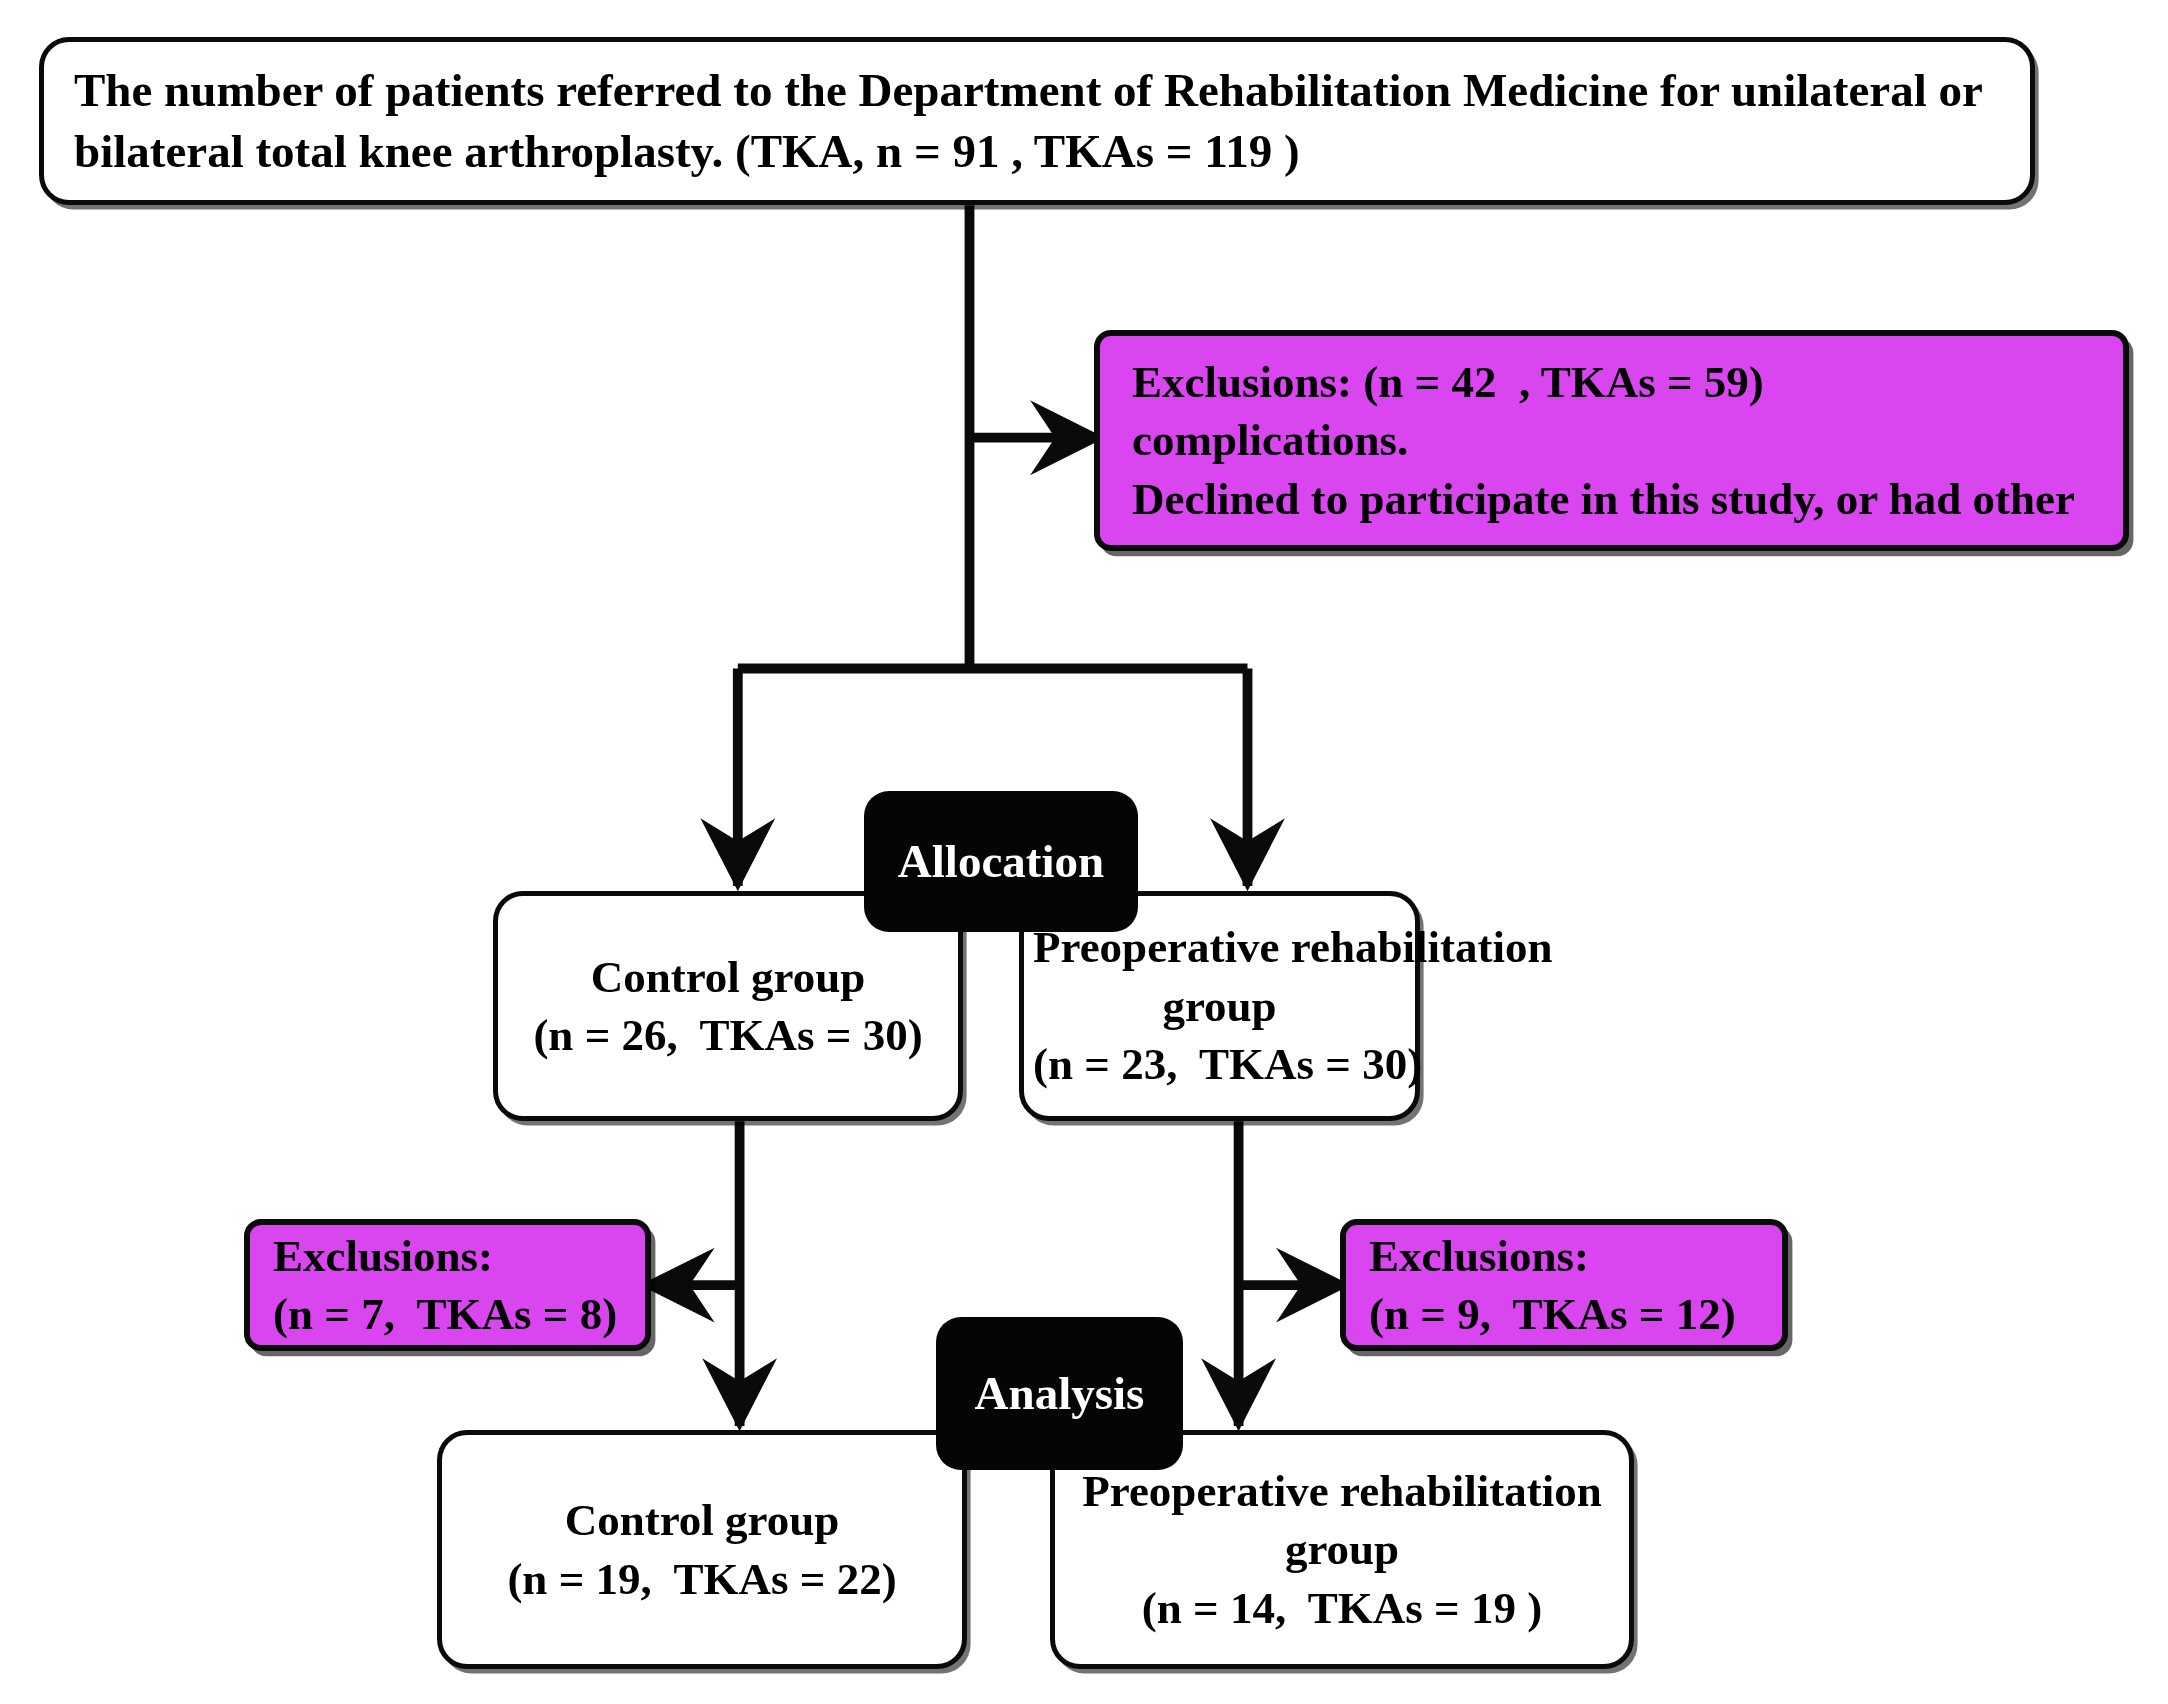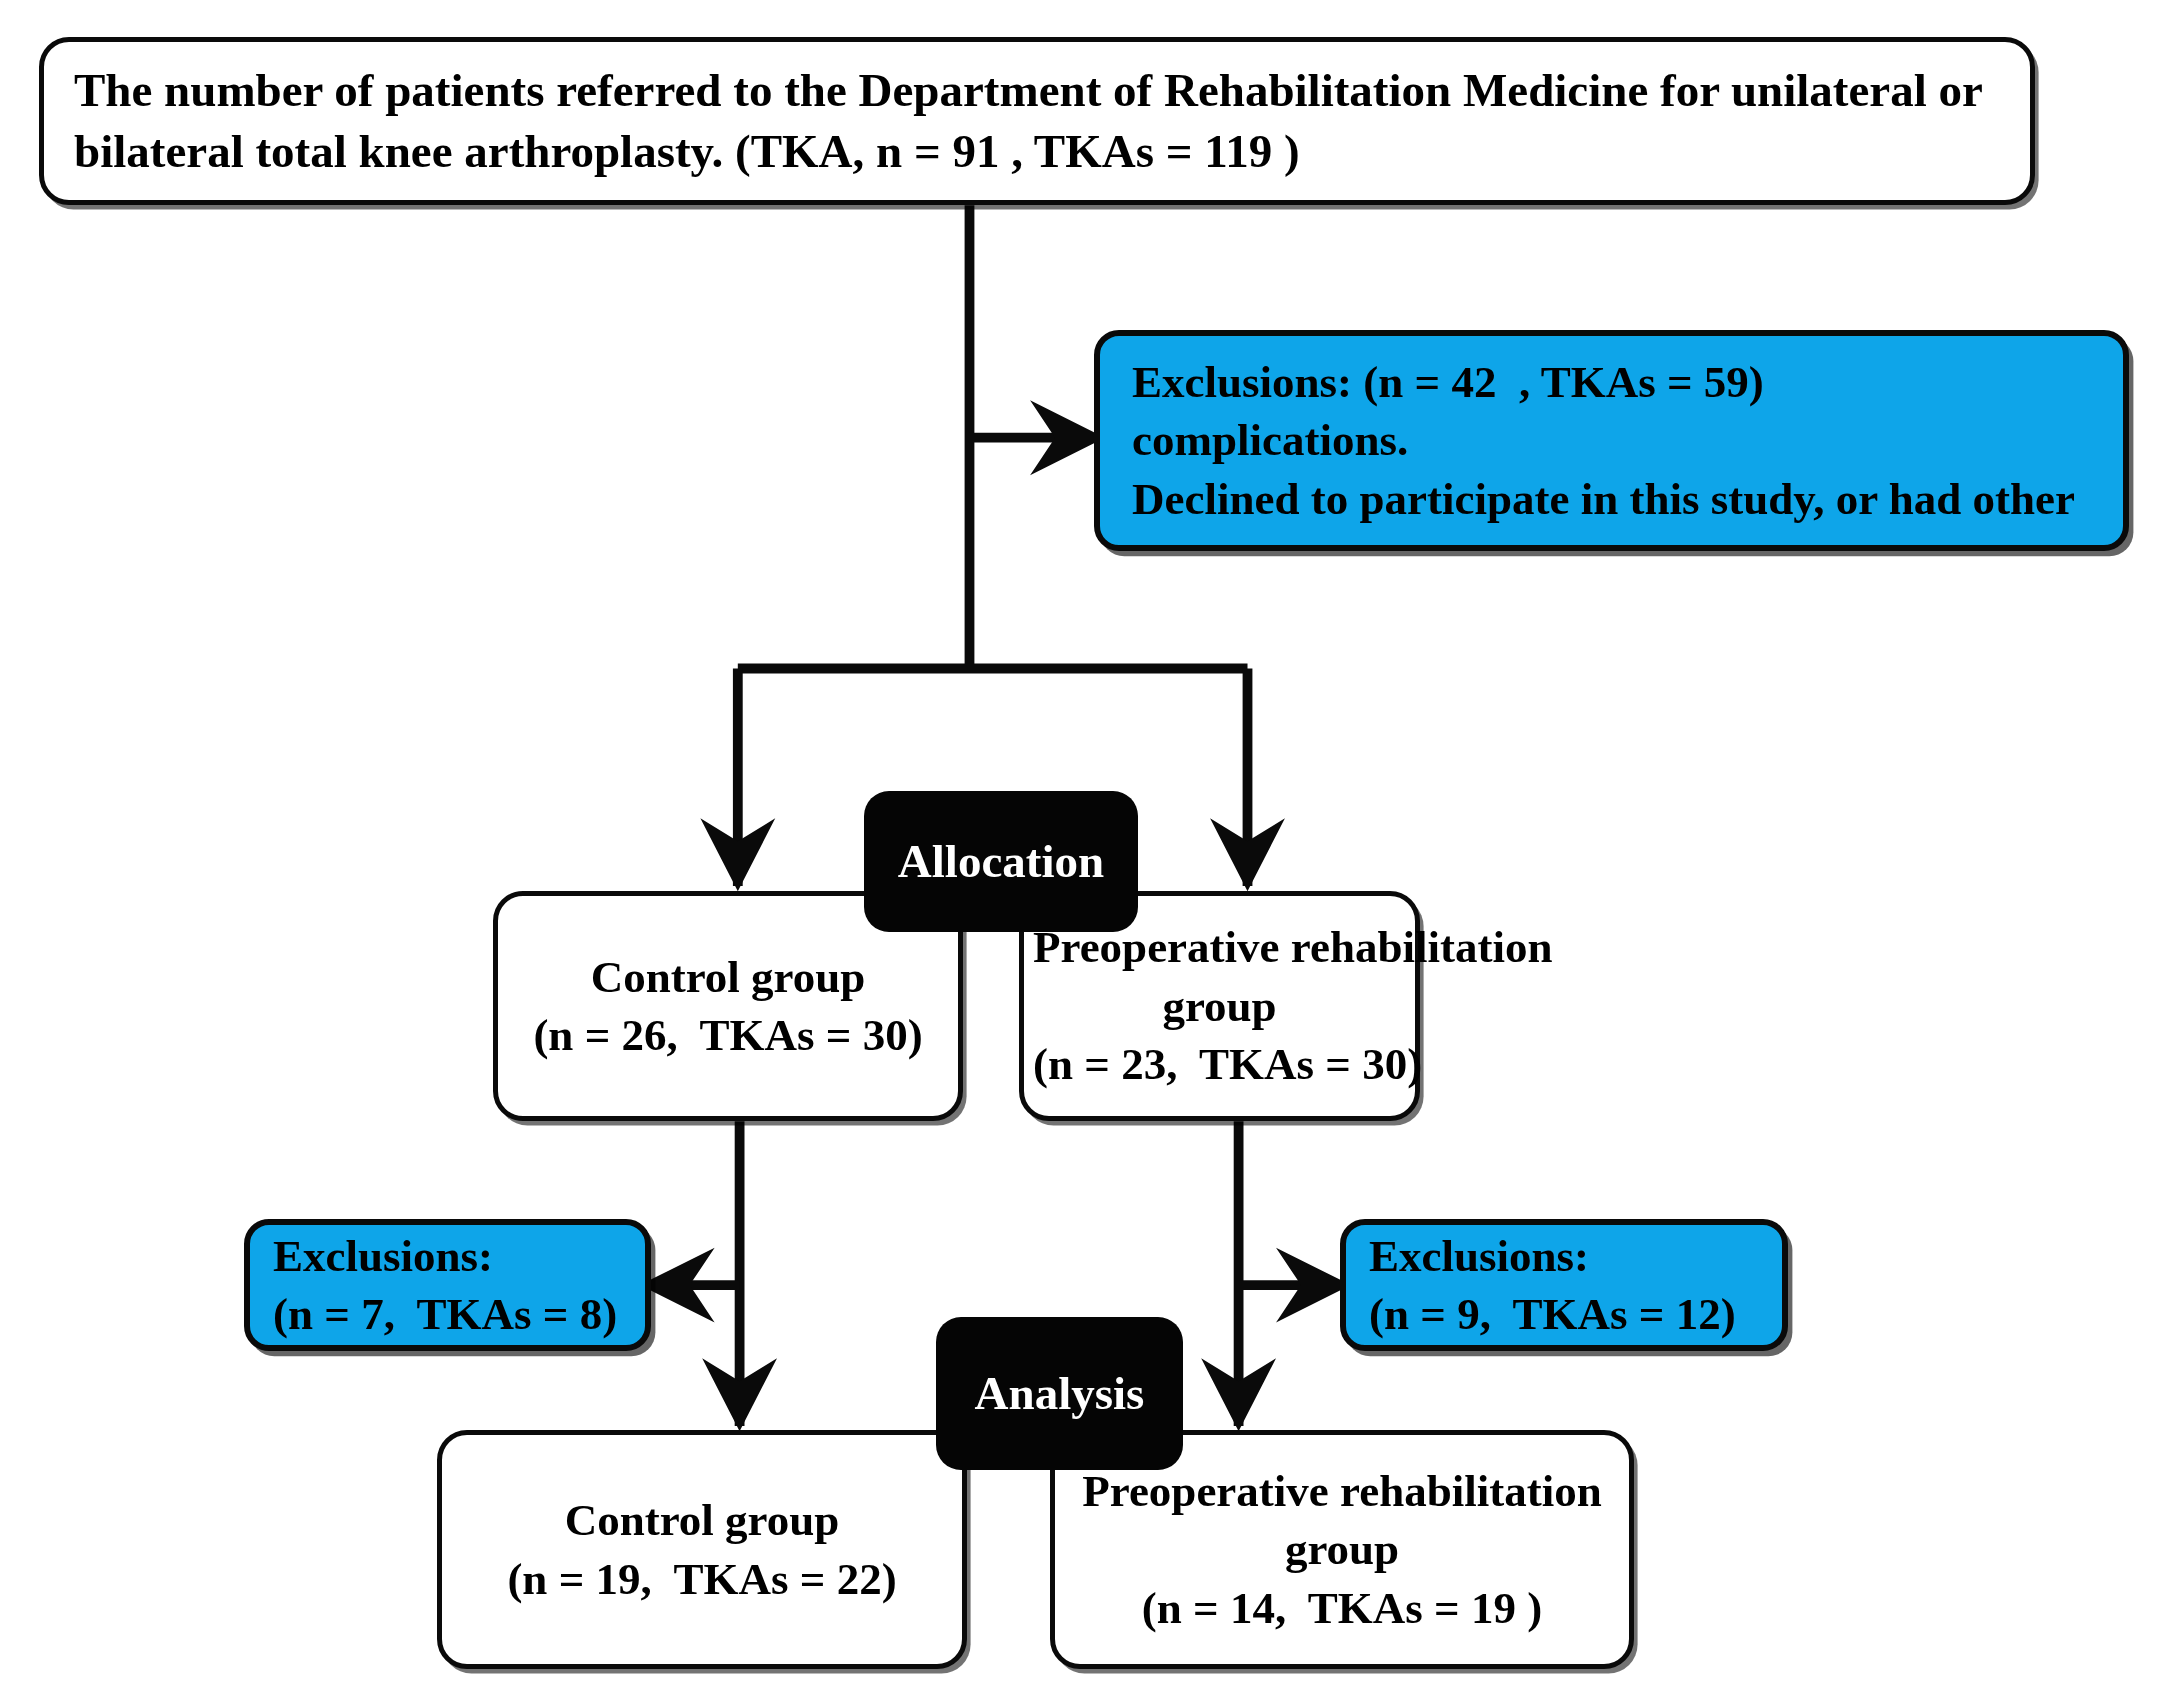--- a/index.html
+++ b/index.html
@@ -35,23 +35,23 @@
     line-height: 1.30;
     z-index: 3;
   }
   .node.white {
     background: #ffffff;
     border: 5.3px solid #0a0a0a;
     border-radius: 30px;
     box-shadow: 4.5px 5.3px 0 -0.9px rgba(0,0,0,0.55);
   }
   .node.gray {
-    background: #0ea5e9;
+    background: #d946ef;
     border: 6.2px solid #0a0a0a;
-    border-radius: 25px;
+    border-radius: 17px;
     box-shadow: 5.3px 6.2px 0 -0.9px rgba(0,0,0,0.6);
   }
   .node.stage-label {
     background: #050505;
     color: #ffffff;
     border: none;
     border-radius: 25px;
     align-items: center;
     justify-content: center;
     z-index: 8;

